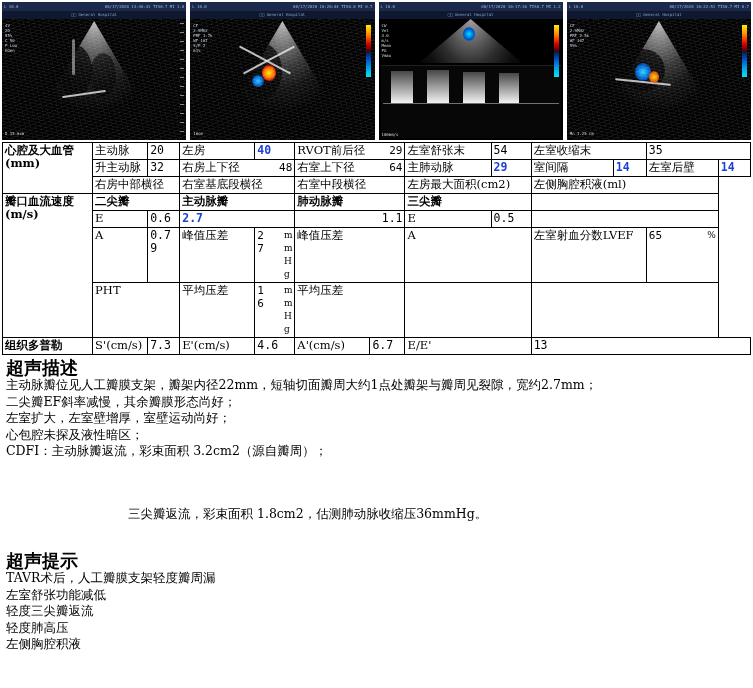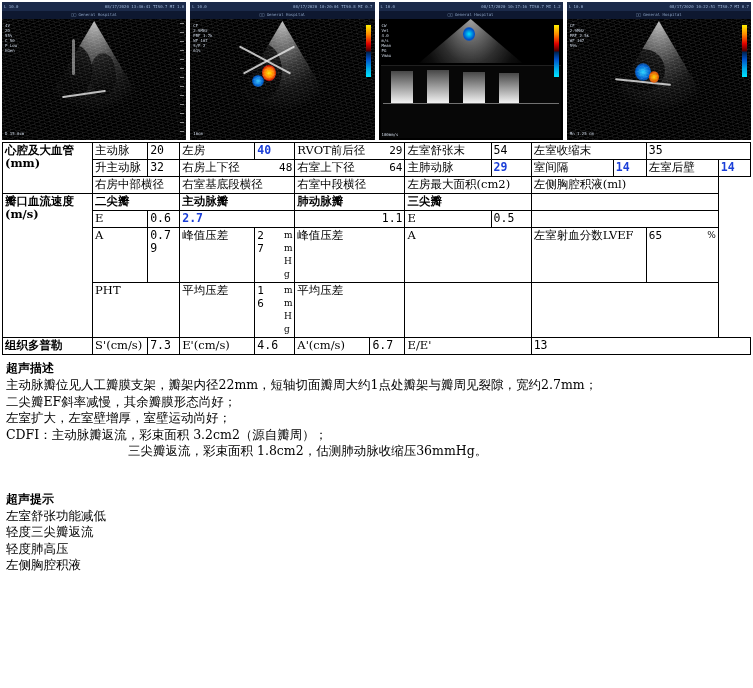--- a/index.html
+++ b/index.html
@@ -183,31 +183,31 @@
     gap: 20px;
   }
   .unit { font-size: 9px; }
 
   
   .report {
     margin: 4px 2px 0 6px;
     font-family: "DejaVu Serif", "Liberation Serif", serif;
   }
   .sec-title {
-    font-size: 12px;
+    font-size: 18px;
     font-weight: bold;
     line-height: 18px;
     margin-top: 2px;
   }
   .sec-line {
     font-size: 12.5px;
     line-height: 16.5px;
     white-space: pre-wrap;
   }
-  .indent-2 { padding-left: 122px; }
+  .indent-2 { padding-left: 122px; margin-top: 46px; }
   .gap { height: 28px; }
 </style>
 </head>
 <body>
 
 <div class="page">
 
   <div class="img-strip">
 
     <div class="us-img">
@@ -449,25 +449,27 @@
       <td colspan="4" class="val">13</td>
     </tr>
   </tbody>
     </table>
 
   <div class="report">
     <div class="sec-title">超声描述</div>
     <div class="sec-line">主动脉瓣位见人工瓣膜支架，瓣架内径22mm，短轴切面瓣周大约1点处瓣架与瓣周见裂隙，宽约2.7mm；</div>
     <div class="sec-line">二尖瓣EF斜率减慢，其余瓣膜形态尚好；</div>
     <div class="sec-line">左室扩大，左室壁增厚，室壁运动尚好；</div>
+    <div class="sec-line">心包腔未探及液性暗区；</div>
     <div class="sec-line">CDFI：主动脉瓣返流，彩束面积 3.2cm2（源自瓣周）；</div>
     <div class="sec-line indent-2">三尖瓣返流，彩束面积 1.8cm2，估测肺动脉收缩压36mmHg。</div>
 
     <div class="gap"></div>
 
     <div class="sec-title">超声提示</div>
+    <div class="sec-line">TAVR术后，人工瓣膜支架轻度瓣周漏</div>
     <div class="sec-line">左室舒张功能减低</div>
     <div class="sec-line">轻度三尖瓣返流</div>
     <div class="sec-line">轻度肺高压</div>
     <div class="sec-line">左侧胸腔积液</div>
   </div>
 
 </div>
 
 </body></html>

